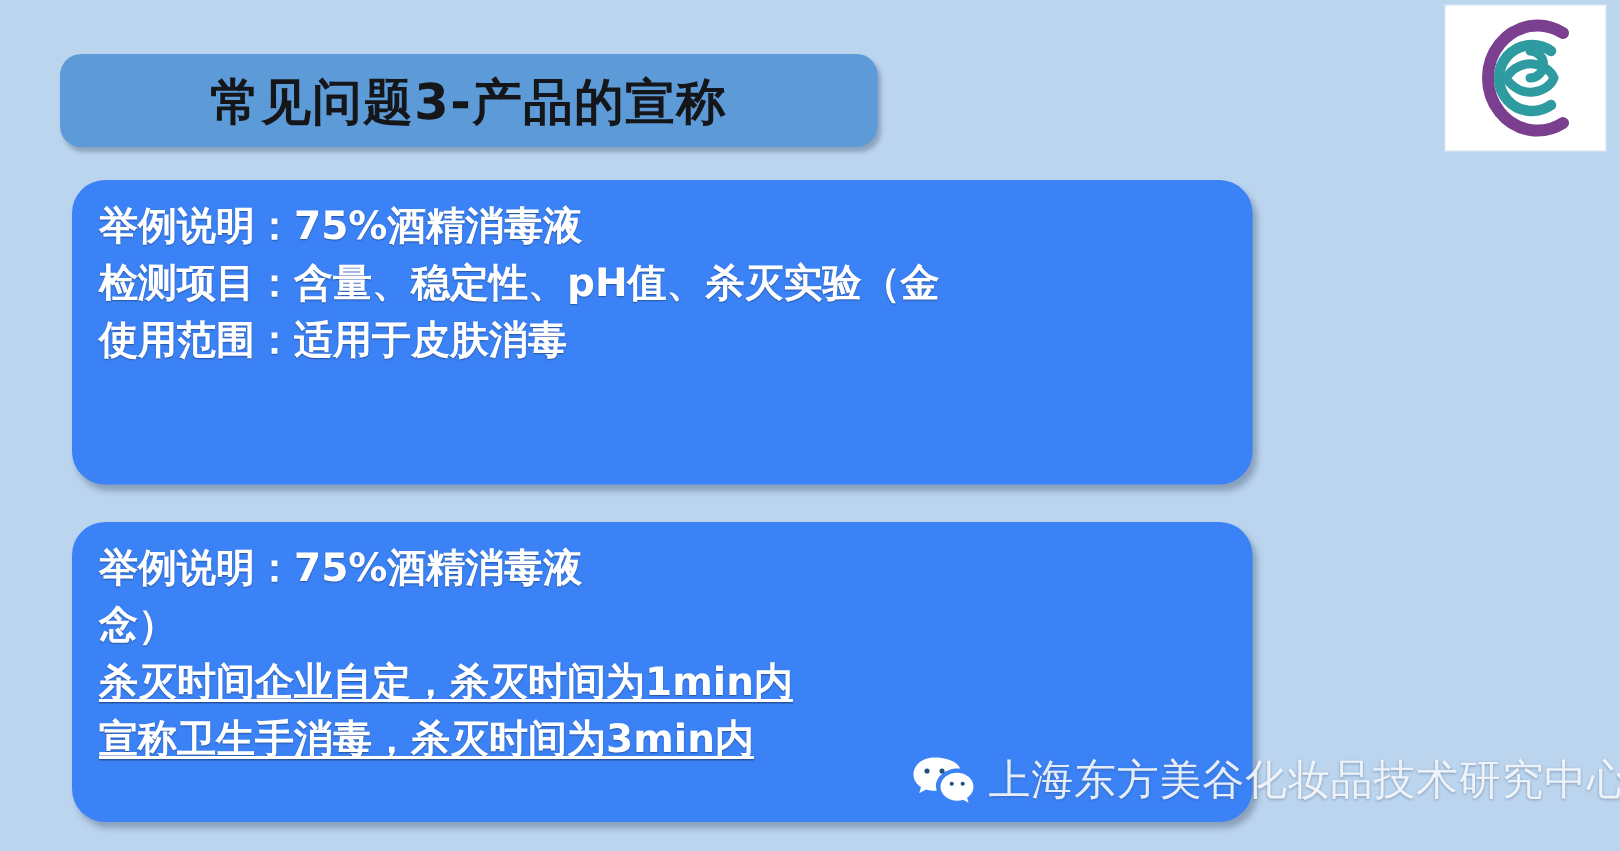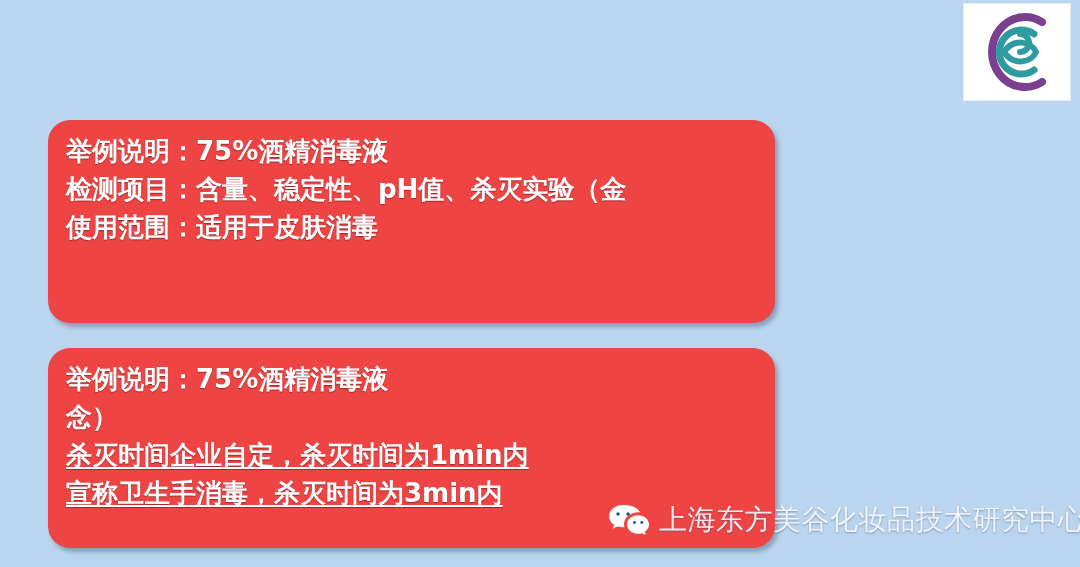--- a/index.html
+++ b/index.html
@@ -45,22 +45,22 @@
     letter-spacing: 1px;
     line-height: 1;
     white-space: nowrap;
     font-family: "DejaVu Sans", "Liberation Sans", sans-serif;
   }
 
   
   .card {
     position: absolute;
     left: 48px;
-    width: 727px;
-    background: #ef4444;
+    width: 787px;
+    background: #3b82f6;
     border-radius: 22px;
     box-shadow: 3px 4px 4px rgba(40,60,90,0.35);
     box-sizing: border-box;
     padding: 12px 16px 10px 18px;
     overflow: hidden;
   }
   #card-1 { top: 120px; height: 203px; }
   #card-2 { top: 348px; height: 200px; }
 
   .card-line {
@@ -109,20 +109,23 @@
     opacity: 0.93;
     text-shadow: 0 1px 2px rgba(60,80,110,0.5);
     font-family: "DejaVu Sans", "Liberation Sans", sans-serif;
   }
 </style>
 </head>
 <body>
 
 <div id="slide">
 
+  <div id="title-box">
+    <span id="title-text">常见问题3-产品的宣称</span>
+  </div>
 
   <div class="card" id="card-1">
     <div class="card-line">举例说明：75%酒精消毒液</div>
     <div class="card-line">检测项目：含量、稳定性、pH值、杀灭实验（金</div>
     <div class="card-line">使用范围：适用于皮肤消毒</div>
   </div>
 
   <div class="card" id="card-2">
     <div class="card-line">举例说明：75%酒精消毒液</div>
     <div class="card-line">念）</div>

